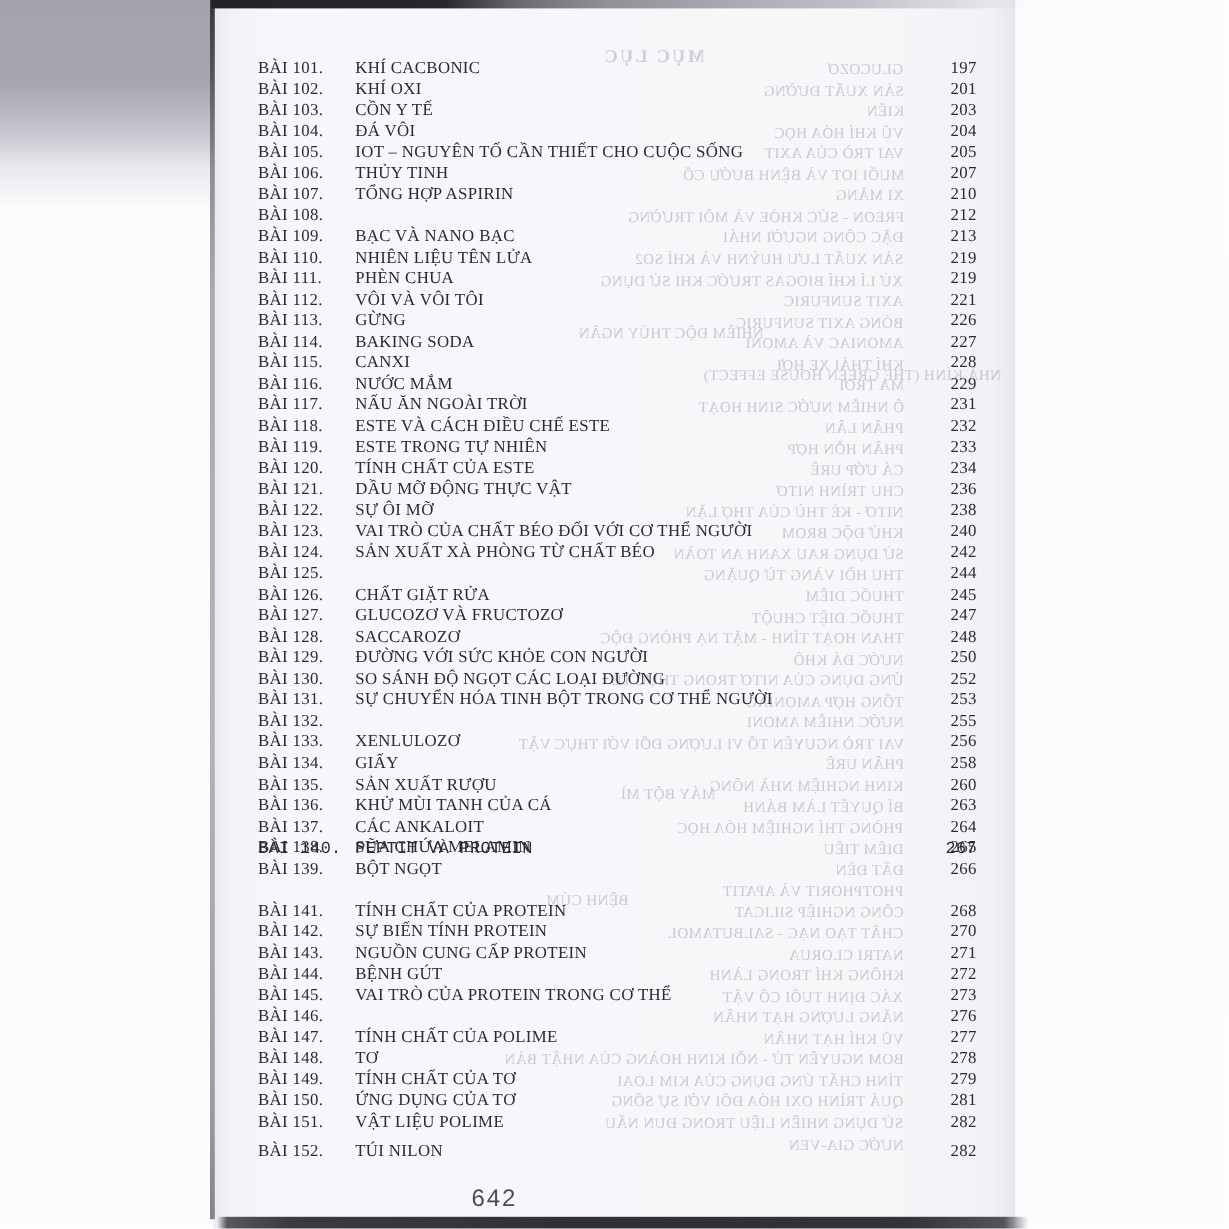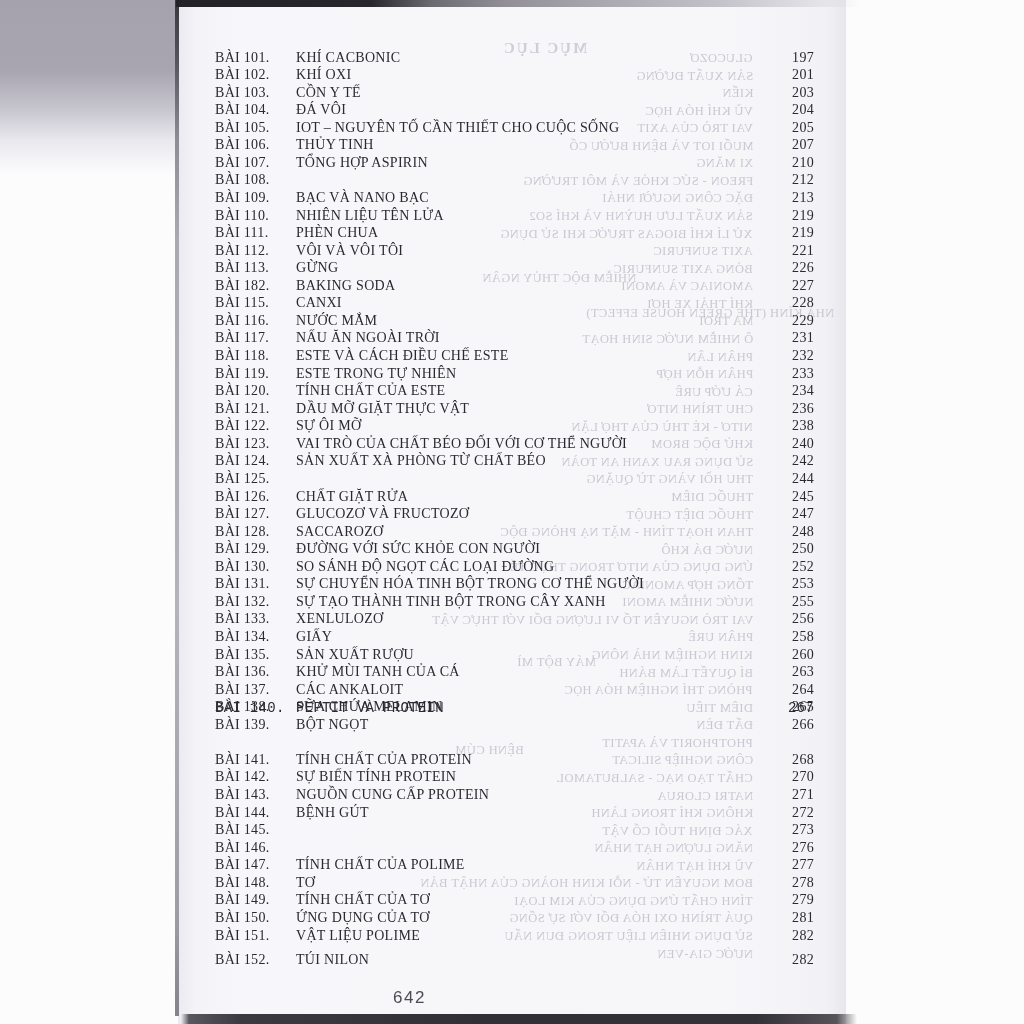--- a/index.html
+++ b/index.html
@@ -43,21 +43,21 @@
     white-space:nowrap; opacity:0.8; filter:blur(0.35px);
   }
   .ghost-title {
     position:absolute; right:259px; top:40px; transform:scaleX(-1);
     color:#c9c6d1; font-size:15px; font-weight:bold; letter-spacing:2px;
     opacity:0.85; filter:blur(0.45px);
   }
   .footer-num {
     position:absolute; left:215px; top:988px;
     font-family:"Liberation Sans", sans-serif;
-    font-size:17px; color:#4c4b53; letter-spacing:1.5px;
+    font-size:20px; color:#4c4b53; letter-spacing:1.5px;
   }
 </style>
 </head>
 <body>
 
 <div class="screen">
   <div class="corner-shadow"></div>
 
   <div class="page">
     <div class="ghost-title">MỤC LỤC</div>
@@ -178,21 +178,21 @@
           <span class="toc-num">BÀI 112.</span>
           <span class="toc-title">VÔI VÀ VÔI TÔI</span>
           <span class="toc-page">221</span>
         </div>
         <div class="toc-row" style="top: 260.22px;">
           <span class="toc-num">BÀI 113.</span>
           <span class="toc-title">GỪNG</span>
           <span class="toc-page">226</span>
         </div>
         <div class="toc-row" style="top: 277.78px;">
-          <span class="toc-num">BÀI 182.</span>
+          <span class="toc-num">BÀI 114.</span>
           <span class="toc-title">BAKING SODA</span>
           <span class="toc-page">227</span>
         </div>
         <div class="toc-row" style="top: 295.34px;">
           <span class="toc-num">BÀI 115.</span>
           <span class="toc-title">CANXI</span>
           <span class="toc-page">228</span>
         </div>
         <div class="toc-row" style="top: 312.9px;">
           <span class="toc-num">BÀI 116.</span>
@@ -214,21 +214,21 @@
           <span class="toc-title">ESTE TRONG TỰ NHIÊN</span>
           <span class="toc-page">233</span>
         </div>
         <div class="toc-row" style="top: 383.14px;">
           <span class="toc-num">BÀI 120.</span>
           <span class="toc-title">TÍNH CHẤT CỦA ESTE</span>
           <span class="toc-page">234</span>
         </div>
         <div class="toc-row" style="top: 400.7px;">
           <span class="toc-num">BÀI 121.</span>
-          <span class="toc-title">DẦU MỠ GIẶT THỰC VẬT</span>
+          <span class="toc-title">DẦU MỠ ĐỘNG THỰC VẬT</span>
           <span class="toc-page">236</span>
         </div>
         <div class="toc-row" style="top: 418.26px;">
           <span class="toc-num">BÀI 122.</span>
           <span class="toc-title">SỰ ÔI MỠ</span>
           <span class="toc-page">238</span>
         </div>
         <div class="toc-row" style="top: 435.82px;">
           <span class="toc-num">BÀI 123.</span>
           <span class="toc-title">VAI TRÒ CỦA CHẤT BÉO ĐỐI VỚI CƠ THỂ NGƯỜI</span>
@@ -268,21 +268,20 @@
           <span class="toc-title">SO SÁNH ĐỘ NGỌT CÁC LOẠI ĐƯỜNG</span>
           <span class="toc-page">252</span>
         </div>
         <div class="toc-row" style="top: 576.3px;">
           <span class="toc-num">BÀI 131.</span>
           <span class="toc-title">SỰ CHUYỂN HÓA TINH BỘT TRONG CƠ THỂ NGƯỜI</span>
           <span class="toc-page">253</span>
         </div>
         <div class="toc-row" style="top: 593.86px;">
           <span class="toc-num">BÀI 132.</span>
-          <span class="toc-title">SỰ TẠO THÀNH TINH BỘT TRONG CÂY XANH</span>
           <span class="toc-page">255</span>
         </div>
         <div class="toc-row" style="top: 611.42px;">
           <span class="toc-num">BÀI 133.</span>
           <span class="toc-title">XENLULOZƠ</span>
           <span class="toc-page">256</span>
         </div>
         <div class="toc-row" style="top: 628.98px;">
           <span class="toc-num">BÀI 134.</span>
           <span class="toc-title">GIẤY</span>
@@ -333,20 +332,21 @@
           <span class="toc-title">NGUỒN CUNG CẤP PROTEIN</span>
           <span class="toc-page">271</span>
         </div>
         <div class="toc-row" style="top: 804.58px;">
           <span class="toc-num">BÀI 144.</span>
           <span class="toc-title">BỆNH GÚT</span>
           <span class="toc-page">272</span>
         </div>
         <div class="toc-row" style="top: 822.14px;">
           <span class="toc-num">BÀI 145.</span>
+          <span class="toc-title">VAI TRÒ CỦA PROTEIN TRONG CƠ THỂ</span>
           <span class="toc-page">273</span>
         </div>
         <div class="toc-row" style="top: 839.7px;">
           <span class="toc-num">BÀI 146.</span>
           <span class="toc-page">276</span>
         </div>
         <div class="toc-row" style="top: 857.26px;">
           <span class="toc-num">BÀI 147.</span>
           <span class="toc-title">TÍNH CHẤT CỦA POLIME</span>
           <span class="toc-page">277</span>

